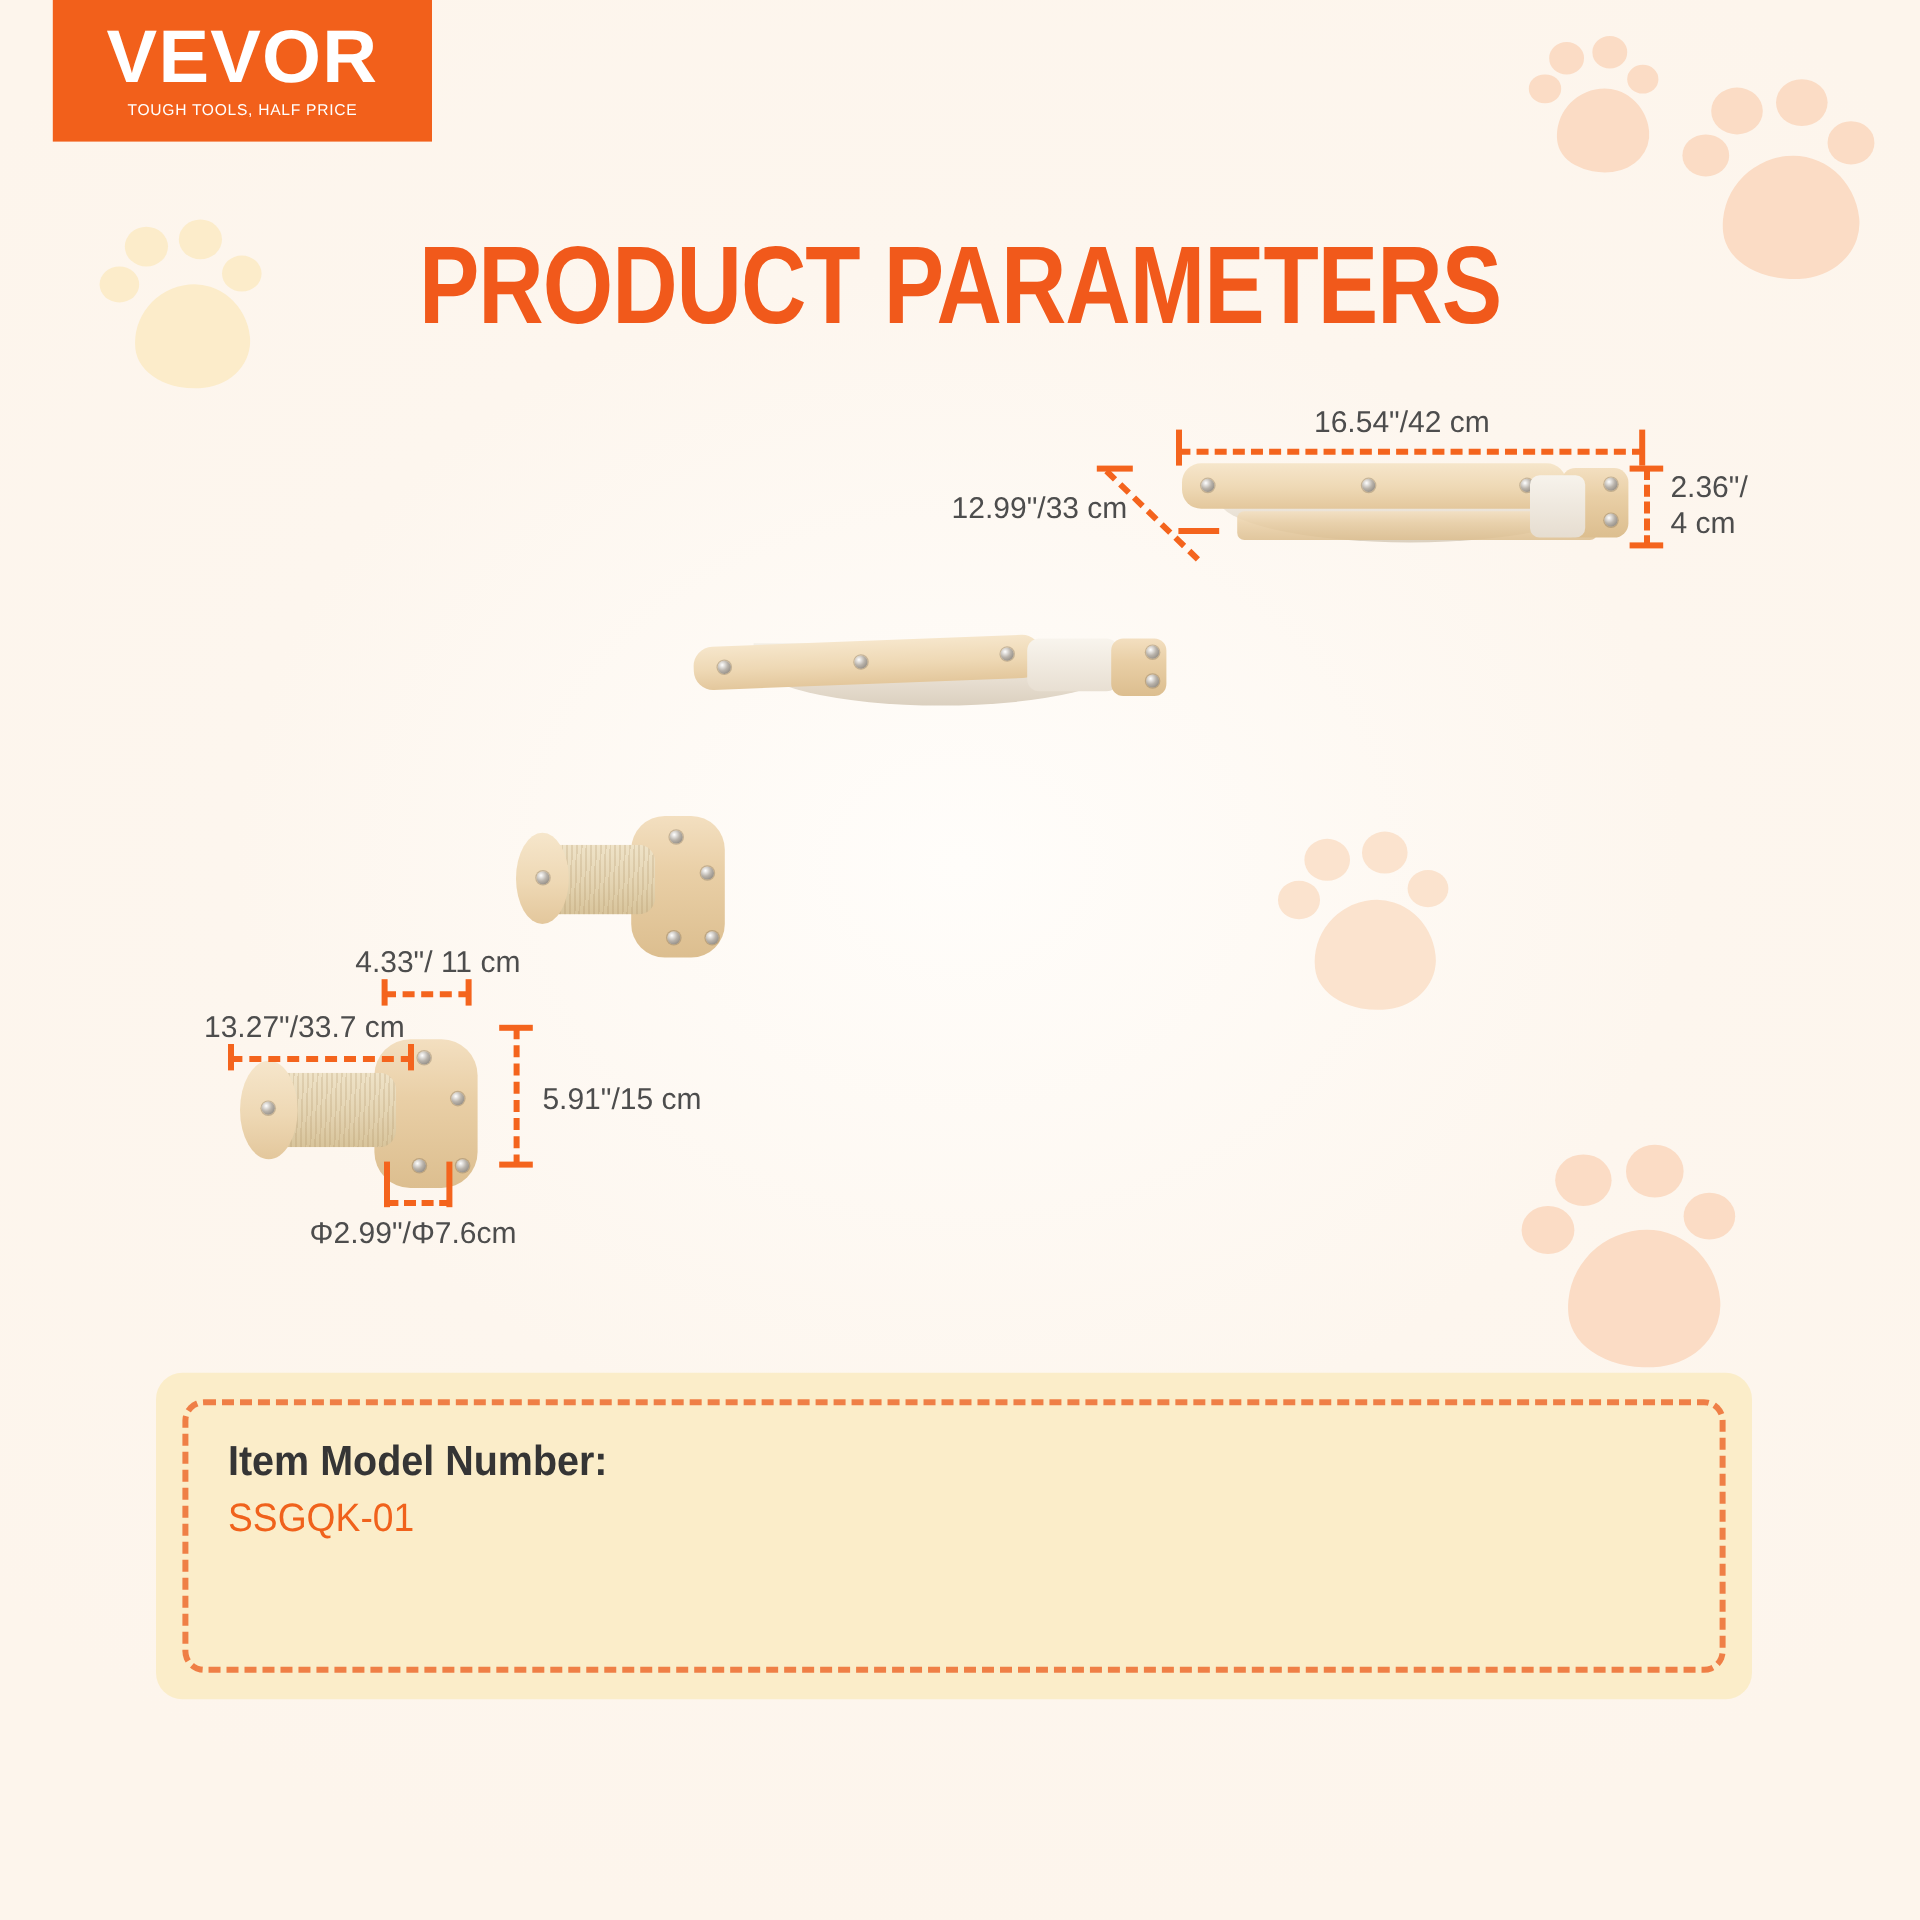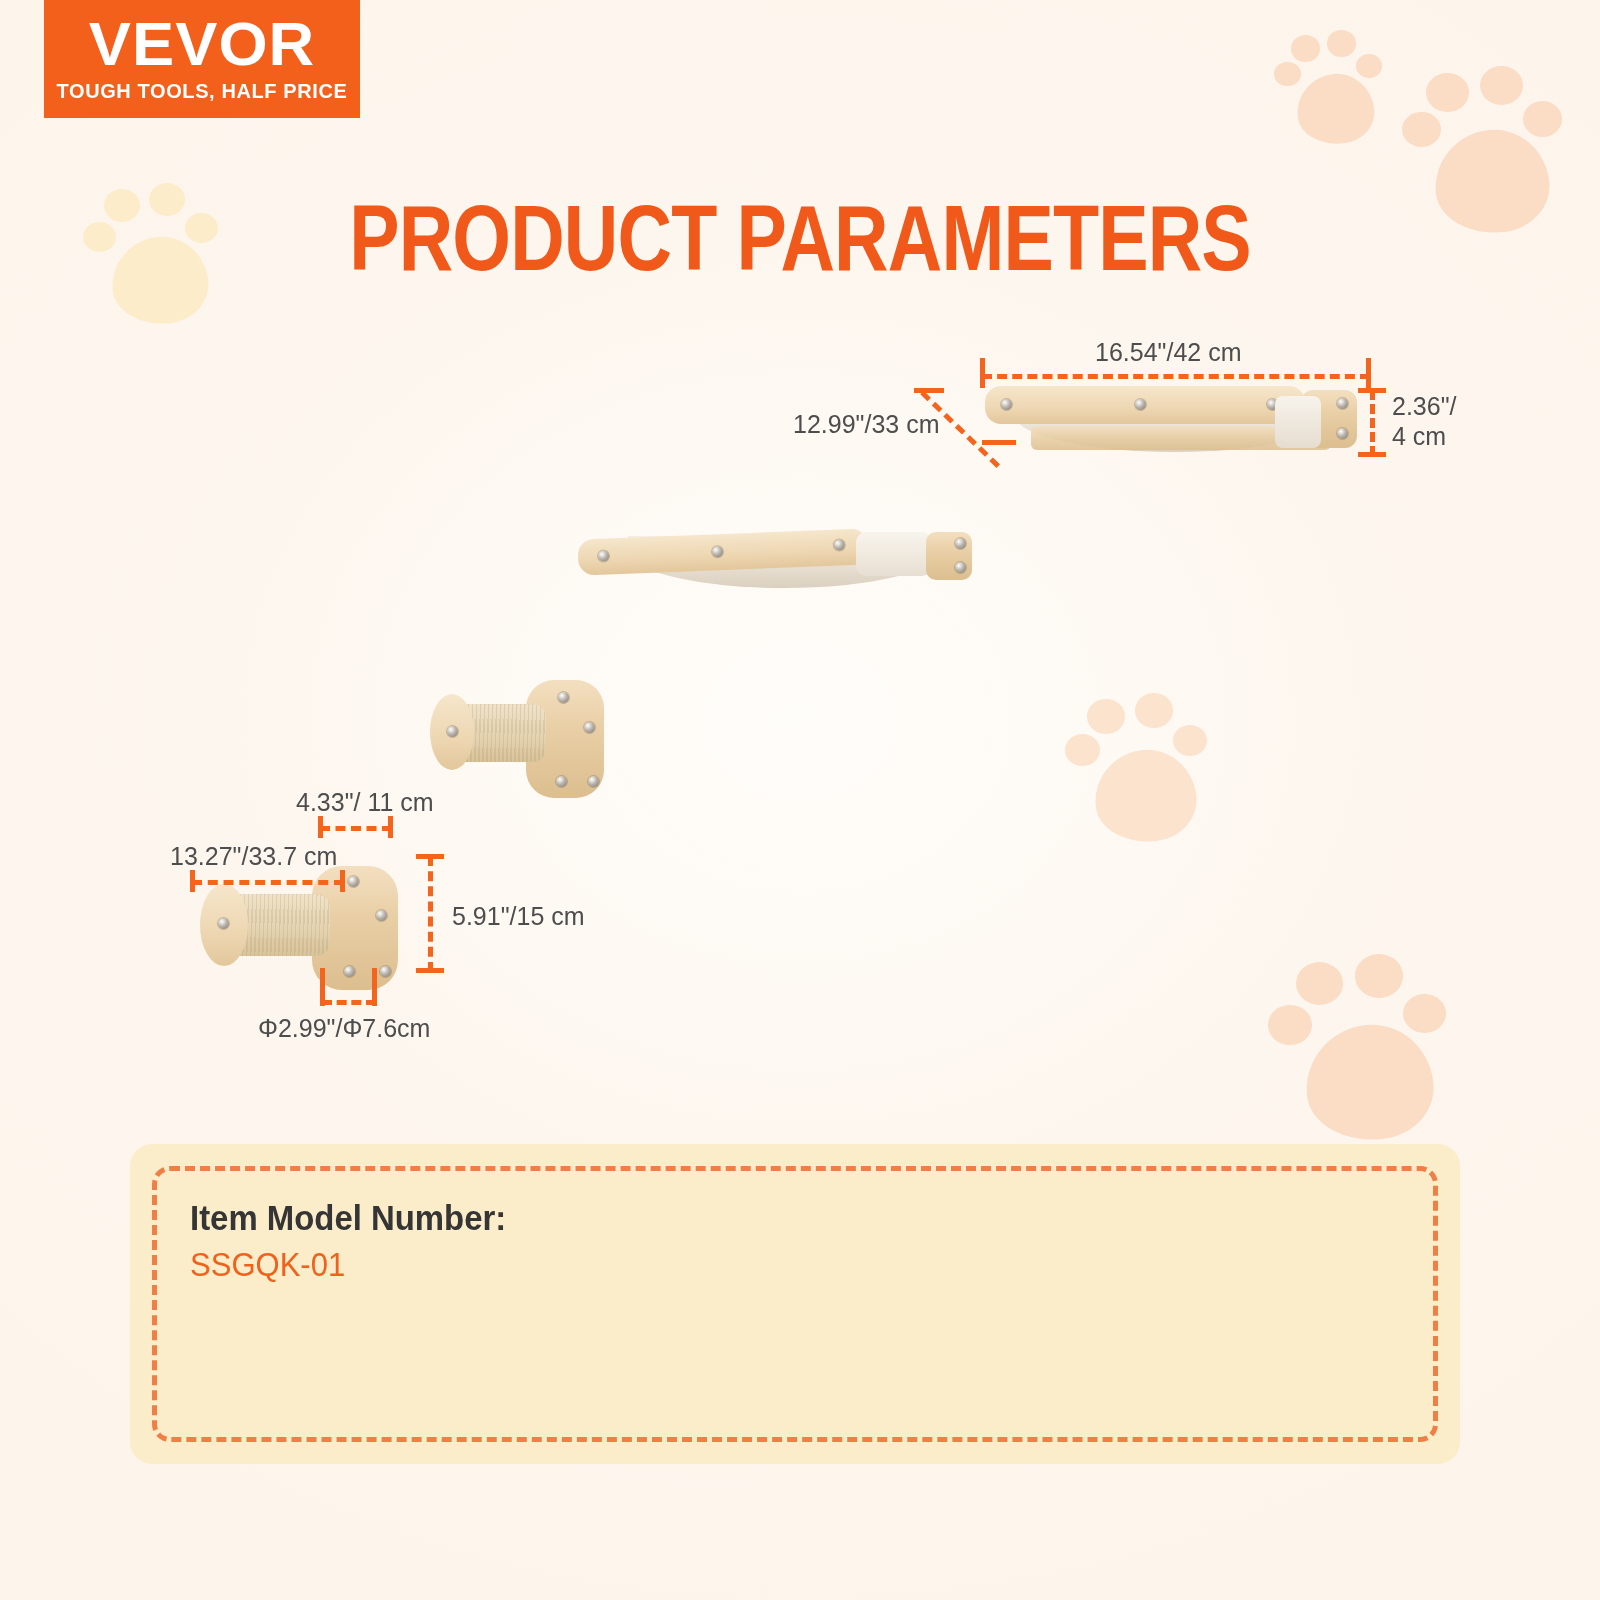--- a/index.html
+++ b/index.html
@@ -16,21 +16,21 @@
     position:absolute;left:44px;top:0;width:316px;height:118px;
     background:#f2601b;display:flex;flex-direction:column;
     align-items:center;justify-content:center;
   }
   .logo-word{
     color:#fff;font-weight:bold;font-size:62px;letter-spacing:1px;
     line-height:0.95;font-family:"Liberation Sans",sans-serif;
     transform:scaleX(1.02);
   }
   .logo-tag{
-    color:#fff;font-size:20px;font-weight:bold;letter-spacing:0.6px;
+    color:#fff;font-size:13px;font-weight:normal;letter-spacing:0.6px;
     margin-top:7px;
   }
 
   
   .page-title{
     position:absolute;left:0;right:0;top:186px;text-align:center;
     color:#f1591b;font-weight:bold;font-size:92px;letter-spacing:-1px;
     transform:scaleX(0.82);transform-origin:center;
     font-family:"Liberation Sans",sans-serif;
     white-space:nowrap;
@@ -88,21 +88,21 @@
   }
   .cap-v{position:absolute;width:5px;background:#f4641d;}
   .cap-h{position:absolute;height:5px;background:#f4641d;}
   .dim-diag{
     position:absolute;height:0;border-top:5px dashed #f4641d;
     transform-origin:left center;
   }
 
   
   .spec-card{
-    position:absolute;left:130px;top:1144px;width:1330px;height:320px;
+    position:absolute;left:130px;top:1144px;width:1330px;height:272px;
     background:#fbedc9;border-radius:22px;
   }
   .spec-dash{
     position:absolute;left:22px;top:22px;right:22px;bottom:22px;
     border:5px dashed #ef7f46;border-radius:18px;
   }
   .spec-grid{
     position:absolute;left:60px;top:52px;right:40px;bottom:28px;
   }
   .spec-row{display:flex;}

